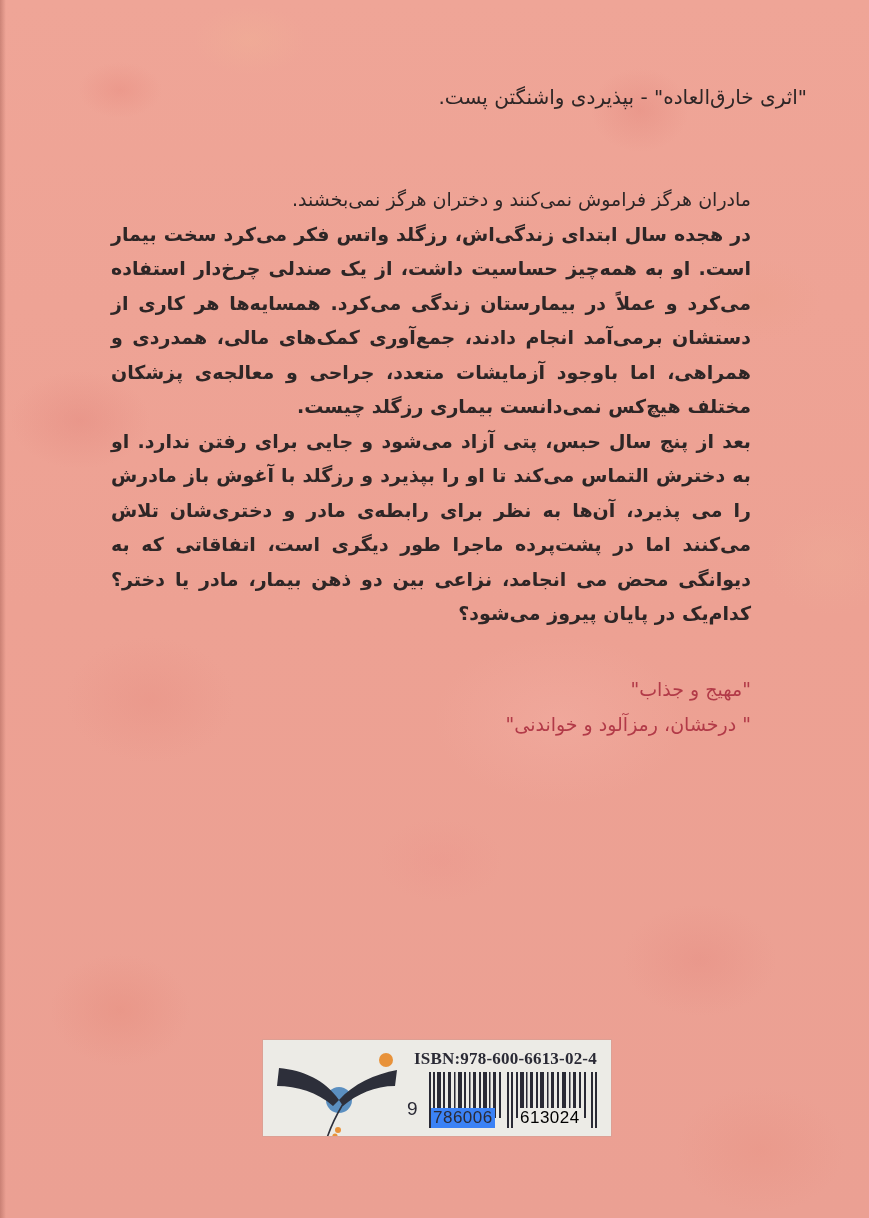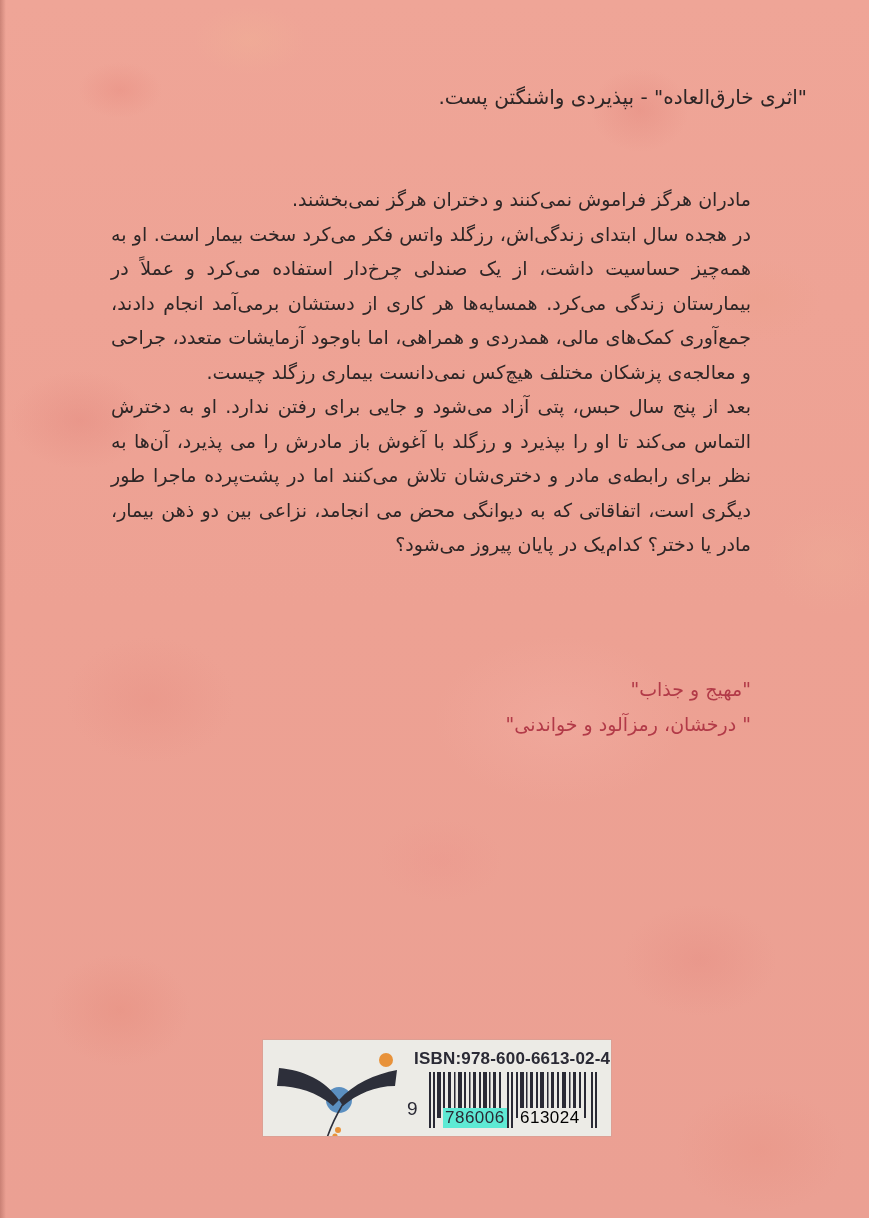--- a/index.html
+++ b/index.html
@@ -44,20 +44,21 @@
       font-size: 19px;
       line-height: 34.5px;
       color: #2e2626;
     }
     .text-block p {
       margin: 0;
     }
     .justify {
       text-align: justify;
       text-align-last: right;
+      font-weight: bold;
     }
     .quote-red {
       color: #b23a48;
     }
     #praise-top {
       top: 80px;
       right: 62px;
       width: 700px;
       font-size: 20px;
     }
@@ -82,21 +83,21 @@
       position: absolute;
       left: 0;
       top: 0;
       width: 140px;
       height: 96px;
     }
     .isbn-text {
       position: absolute;
       left: 151px;
       top: 9px;
-      font-family: Liberation Sans, sans-serif;
+      font-family: Liberation Serif, serif;
       font-weight: bold;
       font-size: 17px;
       letter-spacing: 0.2px;
       color: #2a2a35;
       white-space: nowrap;
     }
     .barcode {
       position: absolute;
       left: 166px;
       top: 32px;
@@ -106,26 +107,26 @@
     .barcode-digit-first {
       position: absolute;
       left: 144px;
       top: 58px;
       font-family: "Liberation Sans", sans-serif;
       font-size: 19px;
       color: #2a2a35;
     }
     .barcode-digits-left {
       position: absolute;
-      left: 180px;
+      left: 168px;
       top: 68px;
       font-family: "Liberation Sans", sans-serif;
       font-size: 17px;
       color: #2a2a35;
-      background: #5eead4;
+      background: #3b82f6;
       padding: 0 2px;
       letter-spacing: 0.5px;
     }
     .barcode-digits-right {
       position: absolute;
       left: 255px;
       top: 68px;
       font-family: "Liberation Sans", sans-serif;
       font-size: 17px;
       color: #000000;

